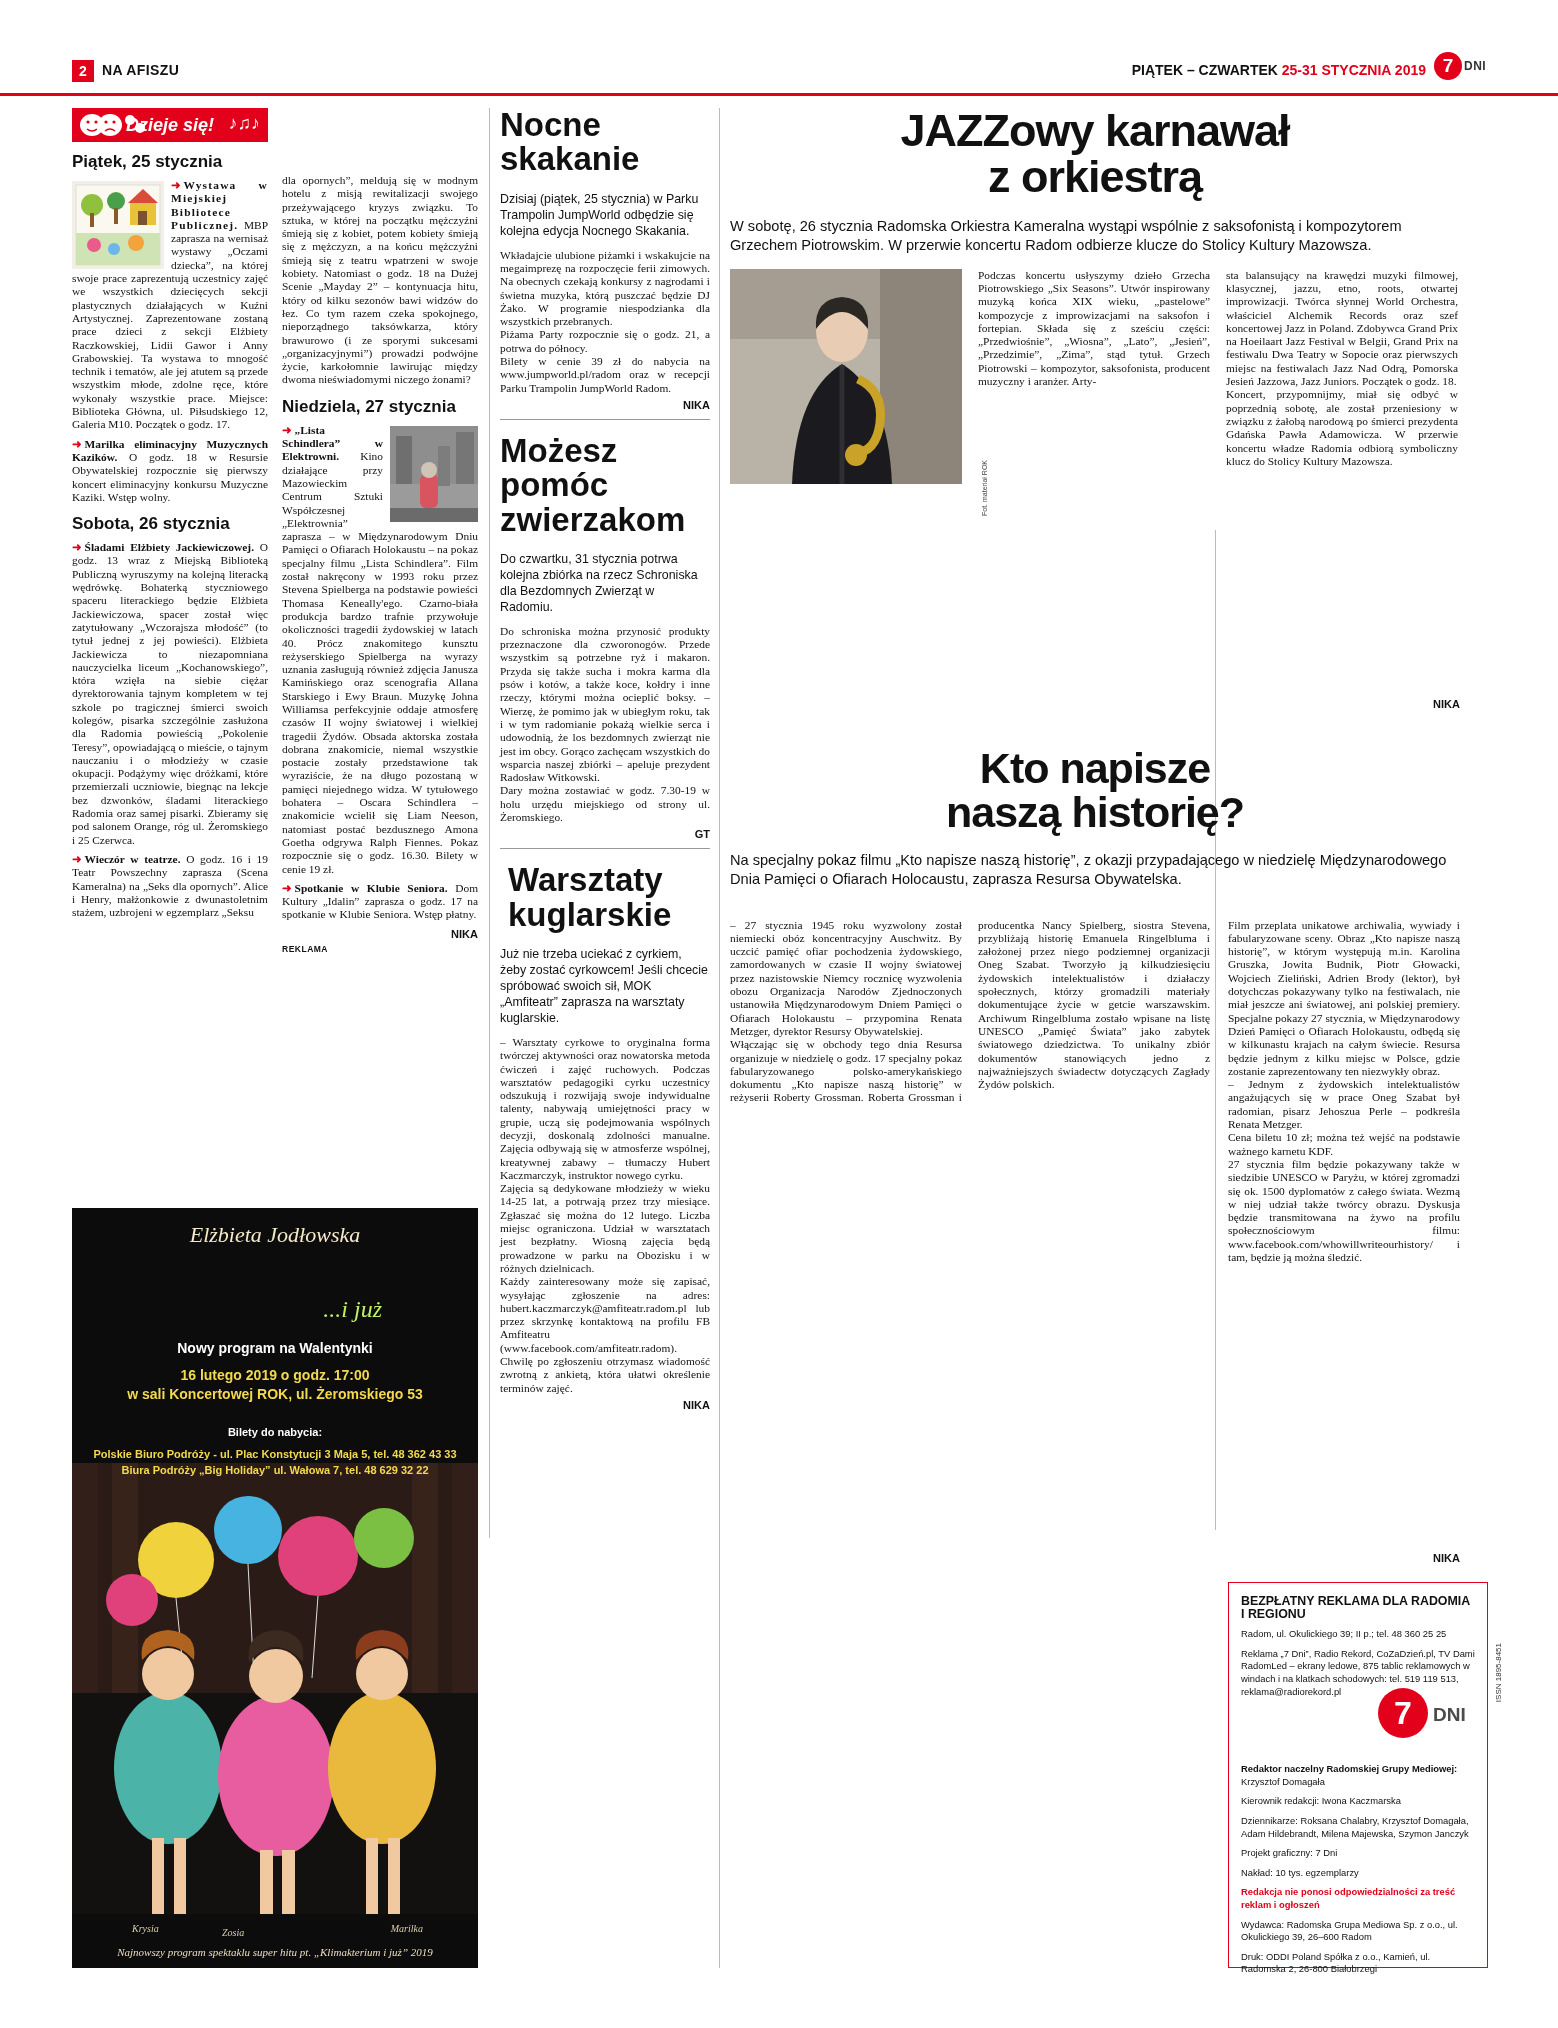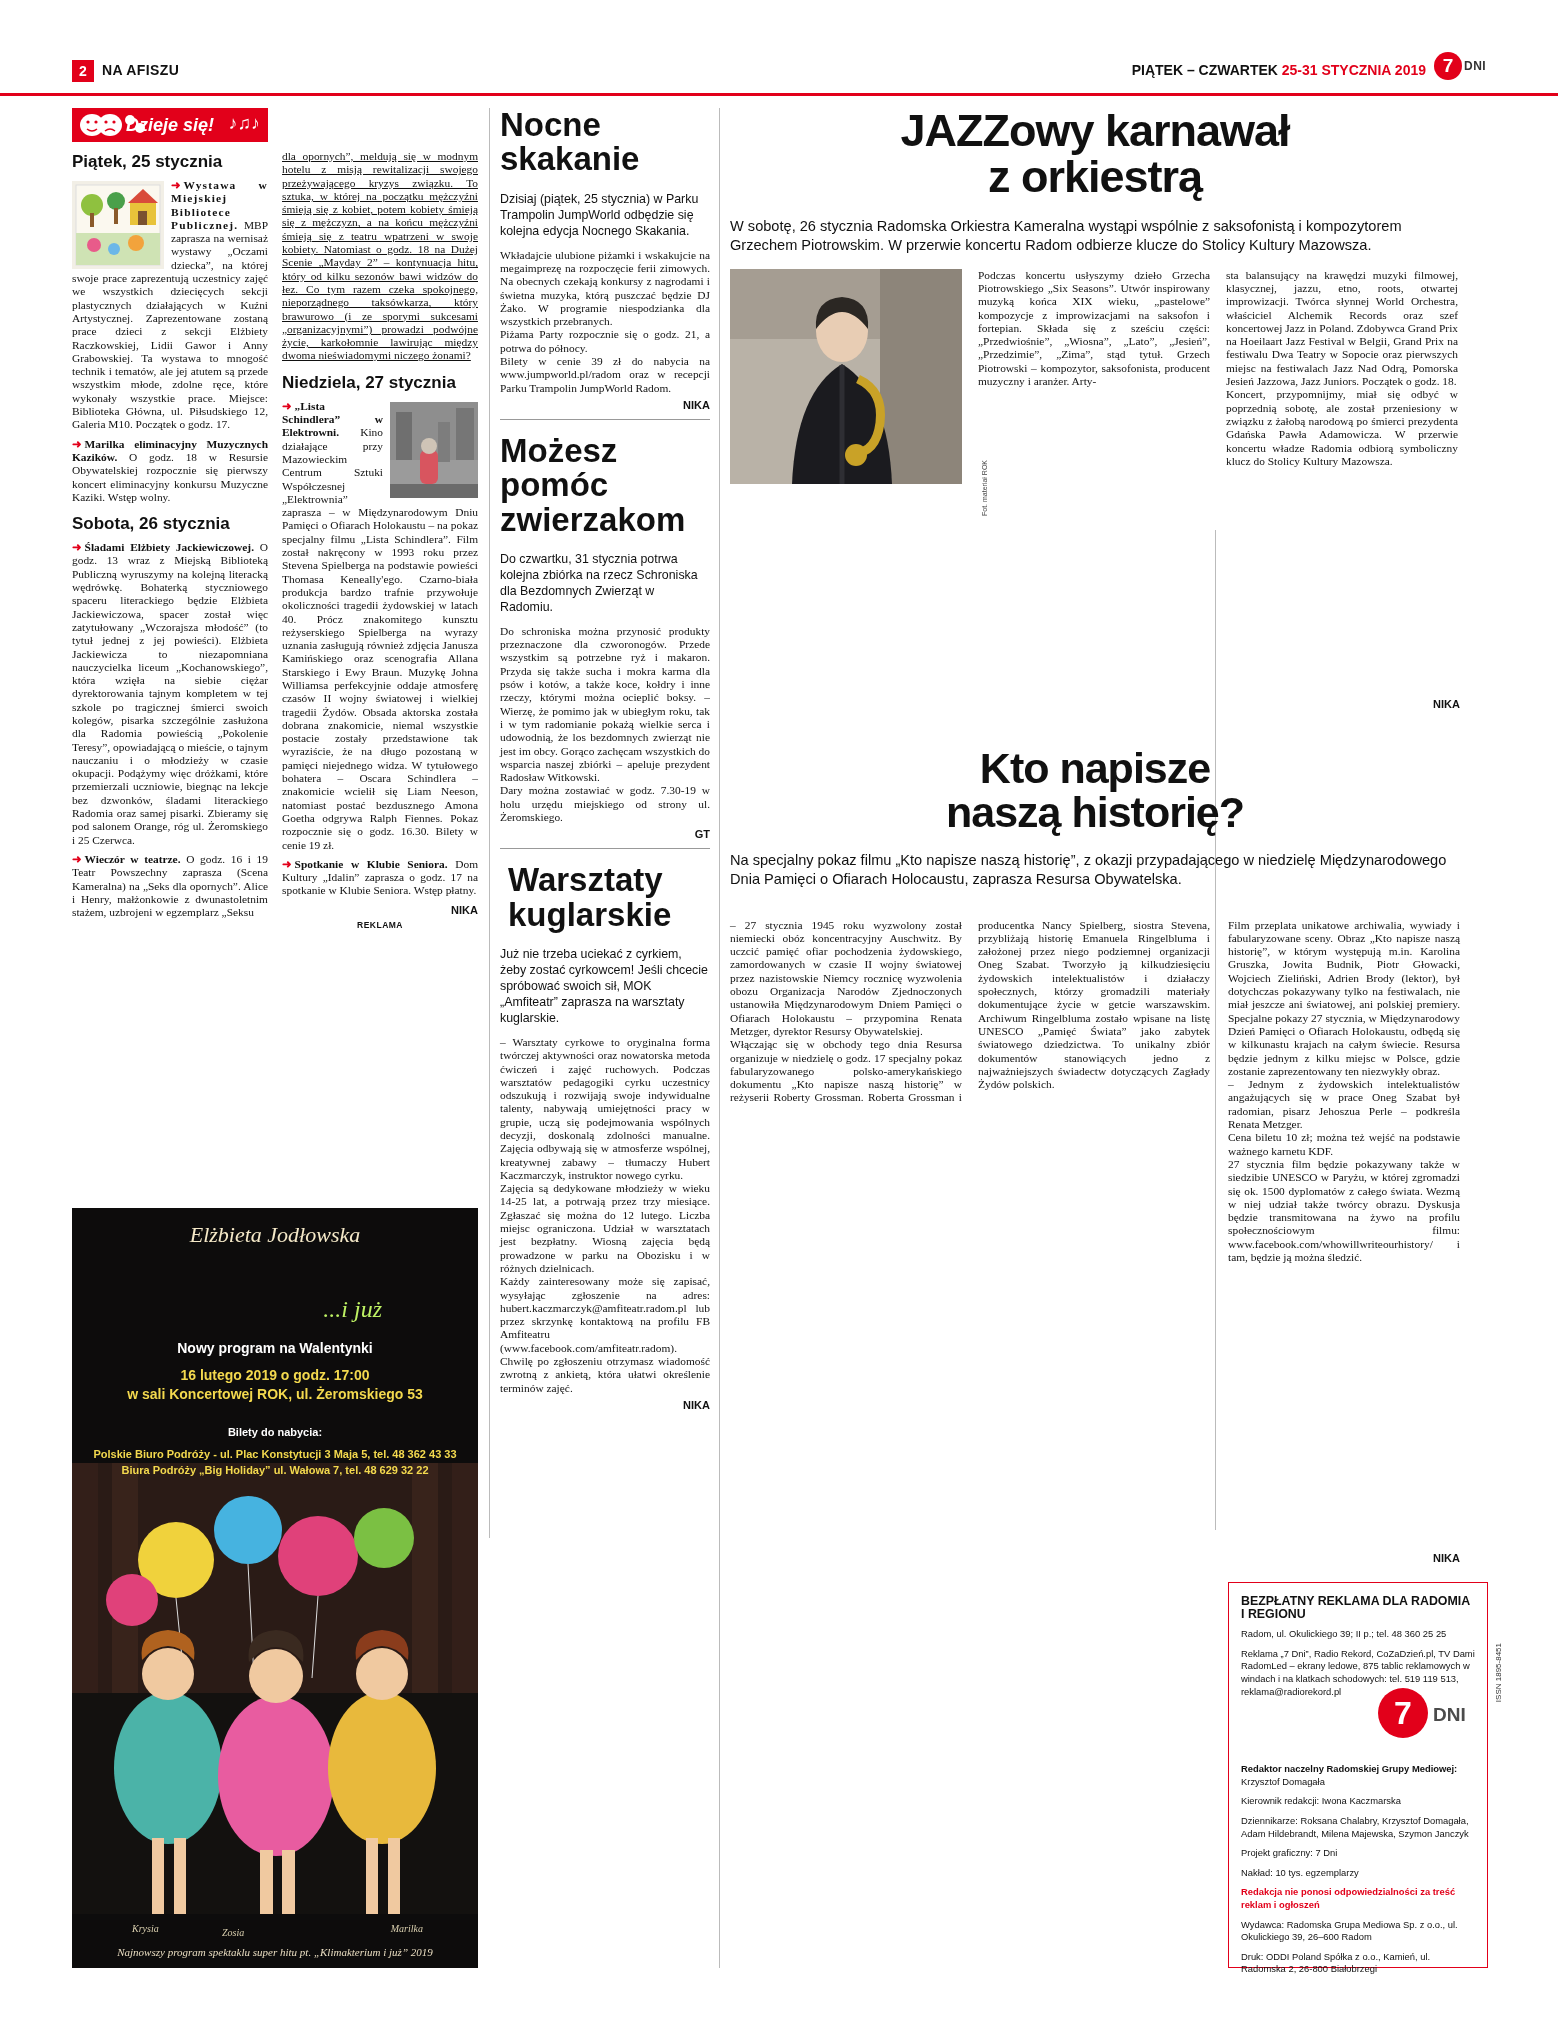--- a/index.html
+++ b/index.html
@@ -112,21 +112,21 @@
   .lead-big {
     font-family: "Liberation Sans", sans-serif; font-size: 14.6px; line-height: 19px;
     margin: 0 0 14px 0;
   }
   .sig {
     font-family: "Liberation Sans", sans-serif; font-size: 11px; font-weight: bold;
     text-align: right; margin-top: 4px;
   }
   .reklama-tag {
     font-family: "Liberation Sans", sans-serif; font-size: 8.5px; font-weight: bold;
-    text-align: center; letter-spacing: .5px; margin-top: 2px;
+    text-align: left; letter-spacing: .5px; margin-top: 2px;
   }
   .rule { border: 0; border-top: 1px solid #999; margin: 8px 0; }
 
   
   .kidsart { width: 92px; height: 88px; float: left; margin: 2px 7px 3px 0; }
 
   
   .schindler { width: 88px; height: 96px; float: right; margin: 2px 0 3px 7px; }
 
   
@@ -259,21 +259,21 @@
     </div>
 
     <div class="day-head">Sobota, 26 stycznia</div>
     <div class="body-txt">
       <p><span class="arrow">➜</span><span class="bold">Śladami Elżbiety Jackiewiczowej.</span><span> O godz. 13 wraz z Miejską Biblioteką Publiczną wyruszymy na kolejną literacką wędrówkę. Bohaterką styczniowego spaceru literackiego będzie Elżbieta Jackiewiczowa, spacer został więc zatytułowany „Wczorajsza młodość” (to tytuł jednej z jej powieści). Elżbieta Jackiewicza to niezapomniana nauczycielka liceum „Kochanowskiego”, która wzięła na siebie ciężar dyrektorowania tajnym kompletem w tej szkole po tragicznej śmierci swoich kolegów, pisarka szczególnie zasłużona dla Radomia powieścią „Pokolenie Teresy”, opowiadającą o mieście, o tajnym nauczaniu i o młodzieży w czasie okupacji. Podążymy więc dróżkami, które przemierzali uczniowie, biegnąc na lekcje bez dzwonków, śladami literackiego Radomia oraz samej pisarki. Zbieramy się pod salonem Orange, róg ul. Żeromskiego i 25 Czerwca.</span></p>
       <p><span class="arrow">➜</span><span class="bold">Wieczór w teatrze.</span><span> O godz. 16 i 19 Teatr Powszechny zaprasza (Scena Kameralna) na „Seks dla opornych”. Alice i Henry, małżonkowie z dwunastoletnim stażem, uzbrojeni w egzemplarz „Seksu</span></p>
     </div>
   </div>
 
   <div class="col c2">
-    <div class="body-txt" style="margin-top:42px;text-decoration:underline;">
+    <div class="body-txt" style="margin-top:66px;">
       <p>dla opornych”, meldują się w modnym hotelu z misją rewitalizacji swojego przeżywającego kryzys związku. To sztuka, w której na początku mężczyźni śmieją się z kobiet, potem kobiety śmieją się z mężczyzn, a na końcu mężczyźni śmieją się z teatru wpatrzeni w swoje kobiety. Natomiast o godz. 18 na Dużej Scenie „Mayday 2” – kontynuacja hitu, który od kilku sezonów bawi widzów do łez. Co tym razem czeka spokojnego, nieporządnego taksówkarza, który brawurowo (i ze sporymi sukcesami „organizacyjnymi”) prowadzi podwójne życie, karkołomnie lawirując między dwoma nieświadomymi niczego żonami?</p>
     </div>
     <div class="day-head">Niedziela, 27 stycznia</div>
     <div class="body-txt">
       <svg class="schindler" viewBox="0 0 88 96">
         <rect width="88" height="96" fill="#9b9b9b"></rect>
         <rect x="0" y="0" width="88" height="58" fill="#8e8e8e"></rect>
         <rect x="6" y="10" width="16" height="48" fill="#6f6f6f"></rect>
         <rect x="66" y="6" width="18" height="52" fill="#767676"></rect>
         <rect x="30" y="48" width="18" height="34" rx="6" fill="#d8555f"></rect>

